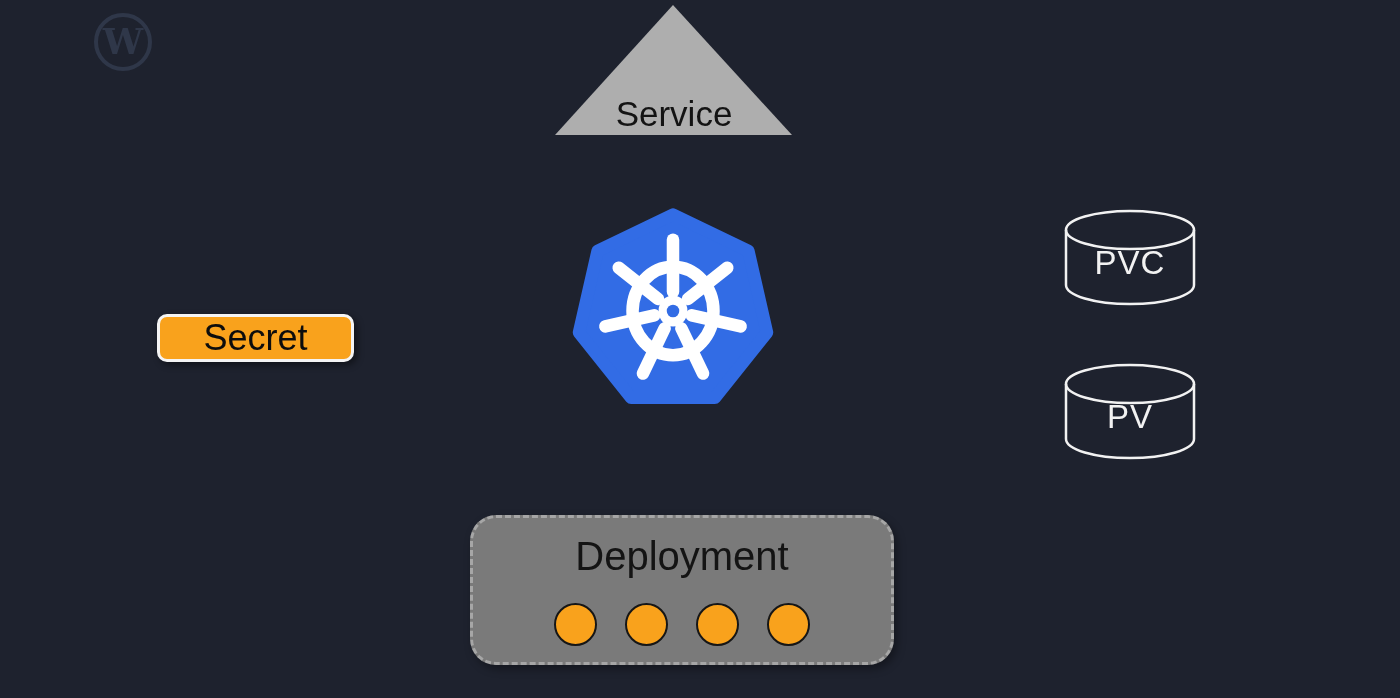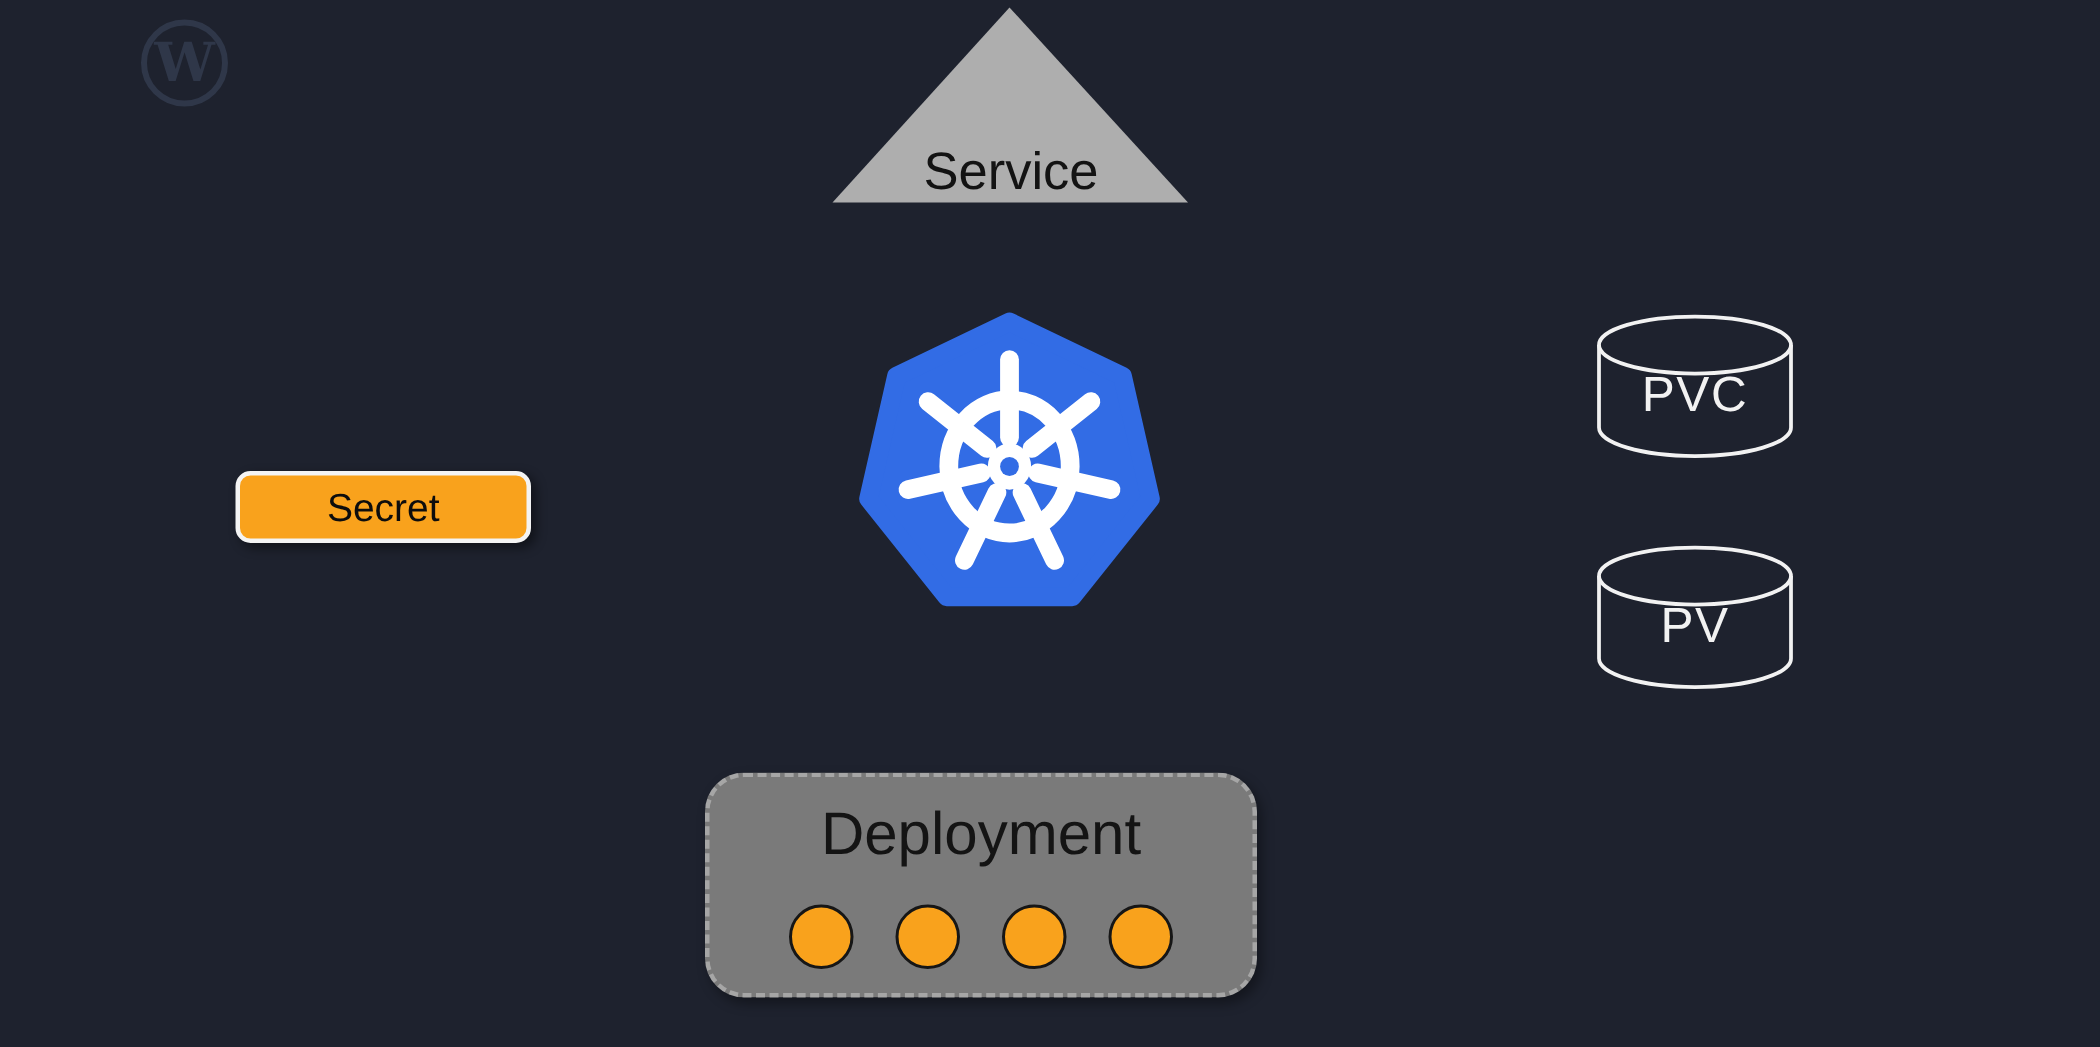--- a/index.html
+++ b/index.html
@@ -30,31 +30,31 @@
   .hept{fill:var(--k8s-blue);stroke:var(--k8s-blue);stroke-width:13;stroke-linejoin:round;}
   .helm-ring{fill:none;stroke:#ffffff;stroke-width:13;}
   .helm-spoke{stroke:#ffffff;stroke-width:13;stroke-linecap:round;}
   .helm-hub{fill:#ffffff;}
   .helm-hole{fill:var(--k8s-blue);}
 
   
   .secret{position:absolute;left:157px;top:314px;width:197px;height:48px;box-sizing:border-box;
           background:var(--orange);border:3px solid #f4f4f4;border-radius:10px;
           display:flex;align-items:center;justify-content:center;
-          color:#0d0d0d;font-size:26px;line-height:1;box-shadow:3px 3px 7px rgba(0,0,0,.45);}
+          color:#0d0d0d;font-size:36px;line-height:1;box-shadow:3px 3px 7px rgba(0,0,0,.45);}
 
   
   .cyl{position:absolute;width:140px;height:104px;}
   .cyl-pvc{left:1060px;top:206px;}
   .cyl-pv{left:1060px;top:360px;}
   .cyl-line{fill:none;stroke:var(--white);stroke-width:2.5;}
   .cyl-label{fill:var(--white);font-family:"Liberation Sans",sans-serif;font-size:33px;letter-spacing:1px;}
 
   
-  .deploy{position:absolute;left:470px;top:515px;width:368px;height:150px;box-sizing:border-box;
+  .deploy{position:absolute;left:470px;top:515px;width:424px;height:150px;box-sizing:border-box;
           background:var(--box-gray);border:3px dashed var(--dash-gray);border-radius:26px;
           box-shadow:3px 4px 8px rgba(0,0,0,.35);}
   .deploy-title{text-align:center;font-size:40px;line-height:42px;color:#141414;margin-top:17px;}
   .pod-row{display:flex;justify-content:center;gap:28px;margin-top:26px;}
   .pod{width:43px;height:43px;border-radius:50%;background:var(--orange);
        border:2.5px solid #161616;box-sizing:border-box;}
 </style>
 </head>
 <body>
 

